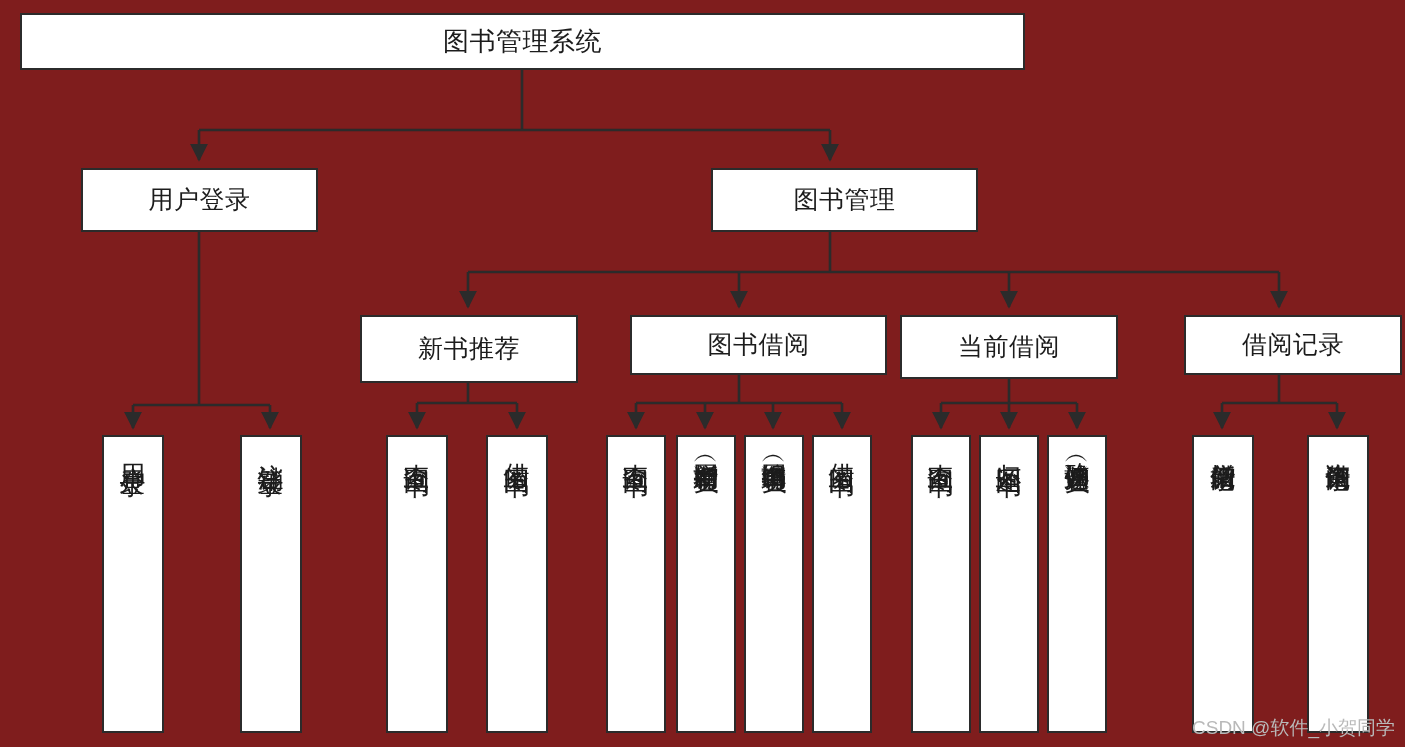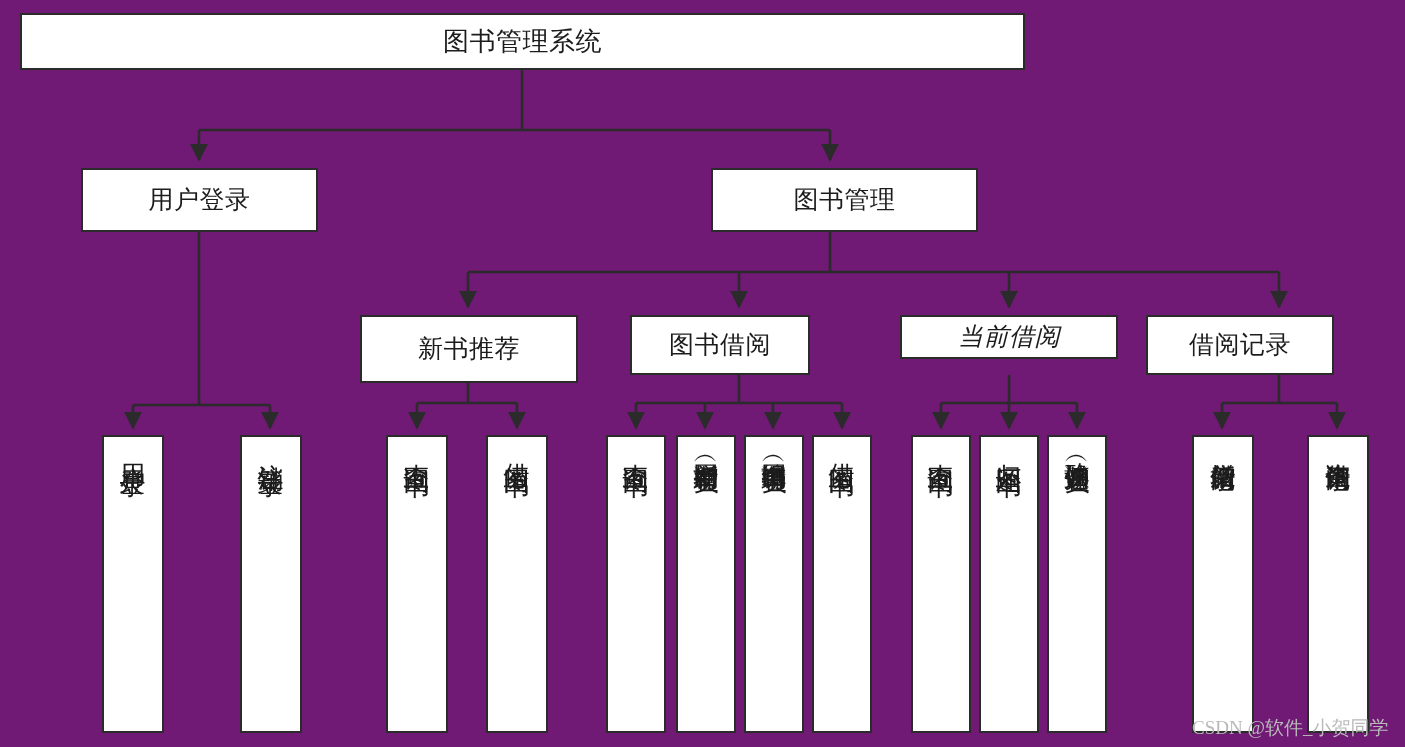--- a/index.html
+++ b/index.html
@@ -7,21 +7,21 @@
     padding: 0;
     background: #ffffff;
   }
   body {
     font-family: "DejaVu Sans", "Liberation Sans", sans-serif;
   }
   #canvas {
     position: relative;
     width: 1405px;
     height: 747px;
-    background: #701a75;
+    background: #7f1d1d;
     overflow: hidden;
   }
   #edges {
     position: absolute;
     left: 0;
     top: 0;
     width: 1405px;
     height: 747px;
     pointer-events: none;
   }
@@ -67,21 +67,21 @@
   .node.v.tall .lbl {
     font-size: 25px;
     letter-spacing: 1px;
   }
   .watermark {
     position: absolute;
     font-size: 19px;
     color: #b9b9b9;
     white-space: nowrap;
     z-index: 3;
-    font-family: Liberation Serif, serif;
+    font-family: Liberation Sans, sans-serif;
   }
 </style>
 </head>
 <body>
 
 <div id="canvas">
 
   <svg id="edges" viewBox="0 0 1405 747" width="1405" height="747">
     <defs>
       <marker id="arrow" viewBox="0 0 10 10" refX="9" refY="5" markerWidth="7" markerHeight="7" orient="auto-start-reverse">
@@ -141,29 +141,29 @@
   </div>
 
   <div class="node h" style="left:711px; top:168px; width:267px; height:64px;">
     <span class="lbl">图书管理</span>
   </div>
 
   <div class="node h" style="left:360px; top:315px; width:218px; height:68px;">
     <span class="lbl">新书推荐</span>
   </div>
 
-  <div class="node h" style="left:630px; top:315px; width:180px; height:60px;">
+  <div class="node h" style="left:630px; top:315px; width:257px; height:60px;">
     <span class="lbl">图书借阅</span>
   </div>
 
-  <div class="node h" style="left:900px; top:315px; width:218px; height:44px;font-style:italic;">
+  <div class="node h" style="left:900px; top:315px; width:218px; height:64px;">
     <span class="lbl">当前借阅</span>
   </div>
 
-  <div class="node h" style="left:1146px; top:315px; width:188px; height:60px;">
+  <div class="node h" style="left:1184px; top:315px; width:218px; height:60px;">
     <span class="lbl">借阅记录</span>
   </div>
 
   <div class="node v" style="left:102px; top:435px; width:62px; height:298px;">
     <span class="lbl">用户登录</span>
   </div>
 
   <div class="node v" style="left:240px; top:435px; width:62px; height:298px;">
     <span class="lbl">注销登录</span>
   </div>

